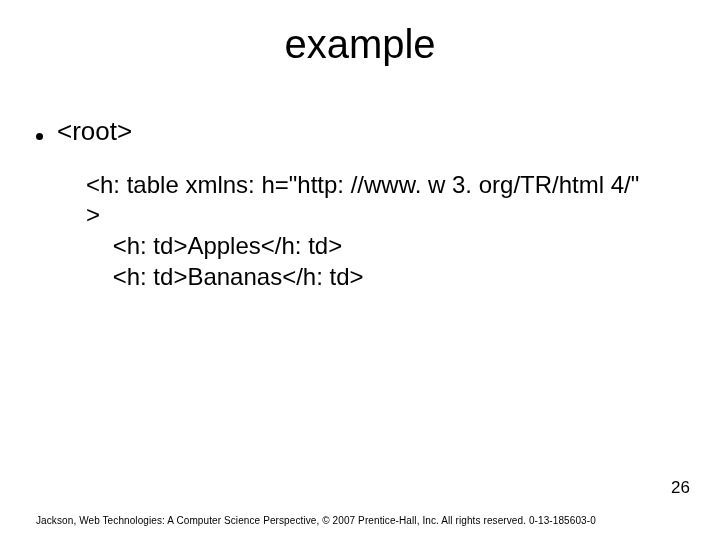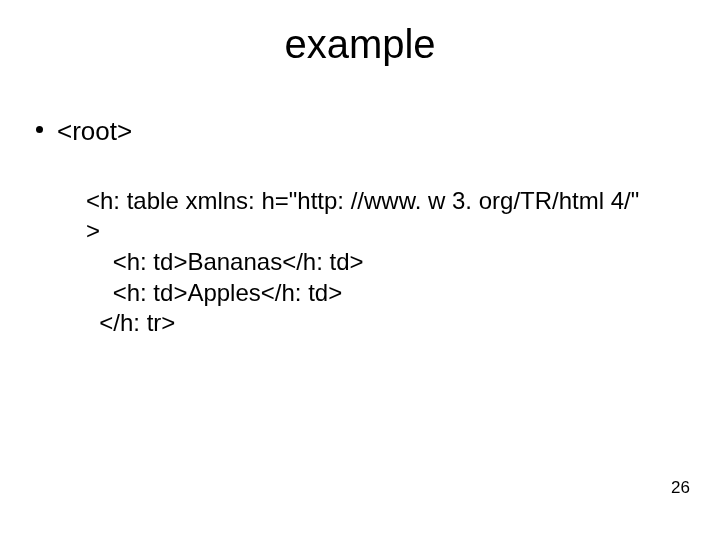--- a/index.html
+++ b/index.html
@@ -32,22 +32,22 @@
   .content {
     position: absolute;
     top: 115px;
     left: 36px;
     right: 36px;
     font-size: 24px;
     line-height: 1.25;
   }
   .bullet-row {
     display: flex;
-    align-items: flex-start;
-    margin-bottom: 38px;
+    align-items: center;
+    margin-bottom: 22px;
   }
   .bullet-dot {
     width: 7px;
     height: 7px;
     background: #000;
     border-radius: 50%;
     margin-top: 11px;
     margin-right: 14px;
     flex: 0 0 auto;
   }
@@ -90,23 +90,23 @@
   <div class="content">
 
     <div class="bullet-row">
       <div class="bullet-dot"></div>
       <div class="bullet-text">&lt;root&gt;</div>
     </div>
 
     <div class="code-block">
       <div class="code-line">&lt;h: table xmlns: h="http: //www. w 3. org/TR/html 4/"</div>
       <div class="code-line">&gt;</div>
+      <div class="code-line">    &lt;h: td&gt;Apples&lt;/h: td&gt;</div>
       <div class="code-line">    &lt;h: td&gt;Bananas&lt;/h: td&gt;</div>
-      <div class="code-line">    &lt;h: td&gt;Apples&lt;/h: td&gt;</div>
-      <div class="code-line">  &lt;/h: tr&gt;</div>
     </div>
 
   </div>
 
   <div class="page-num">26</div>
 
+  <div class="footer">Jackson, Web Technologies: A Computer Science Perspective, © 2007 Prentice-Hall, Inc. All rights reserved. 0-13-185603-0</div>
 
 </div>
 
 </body></html>

